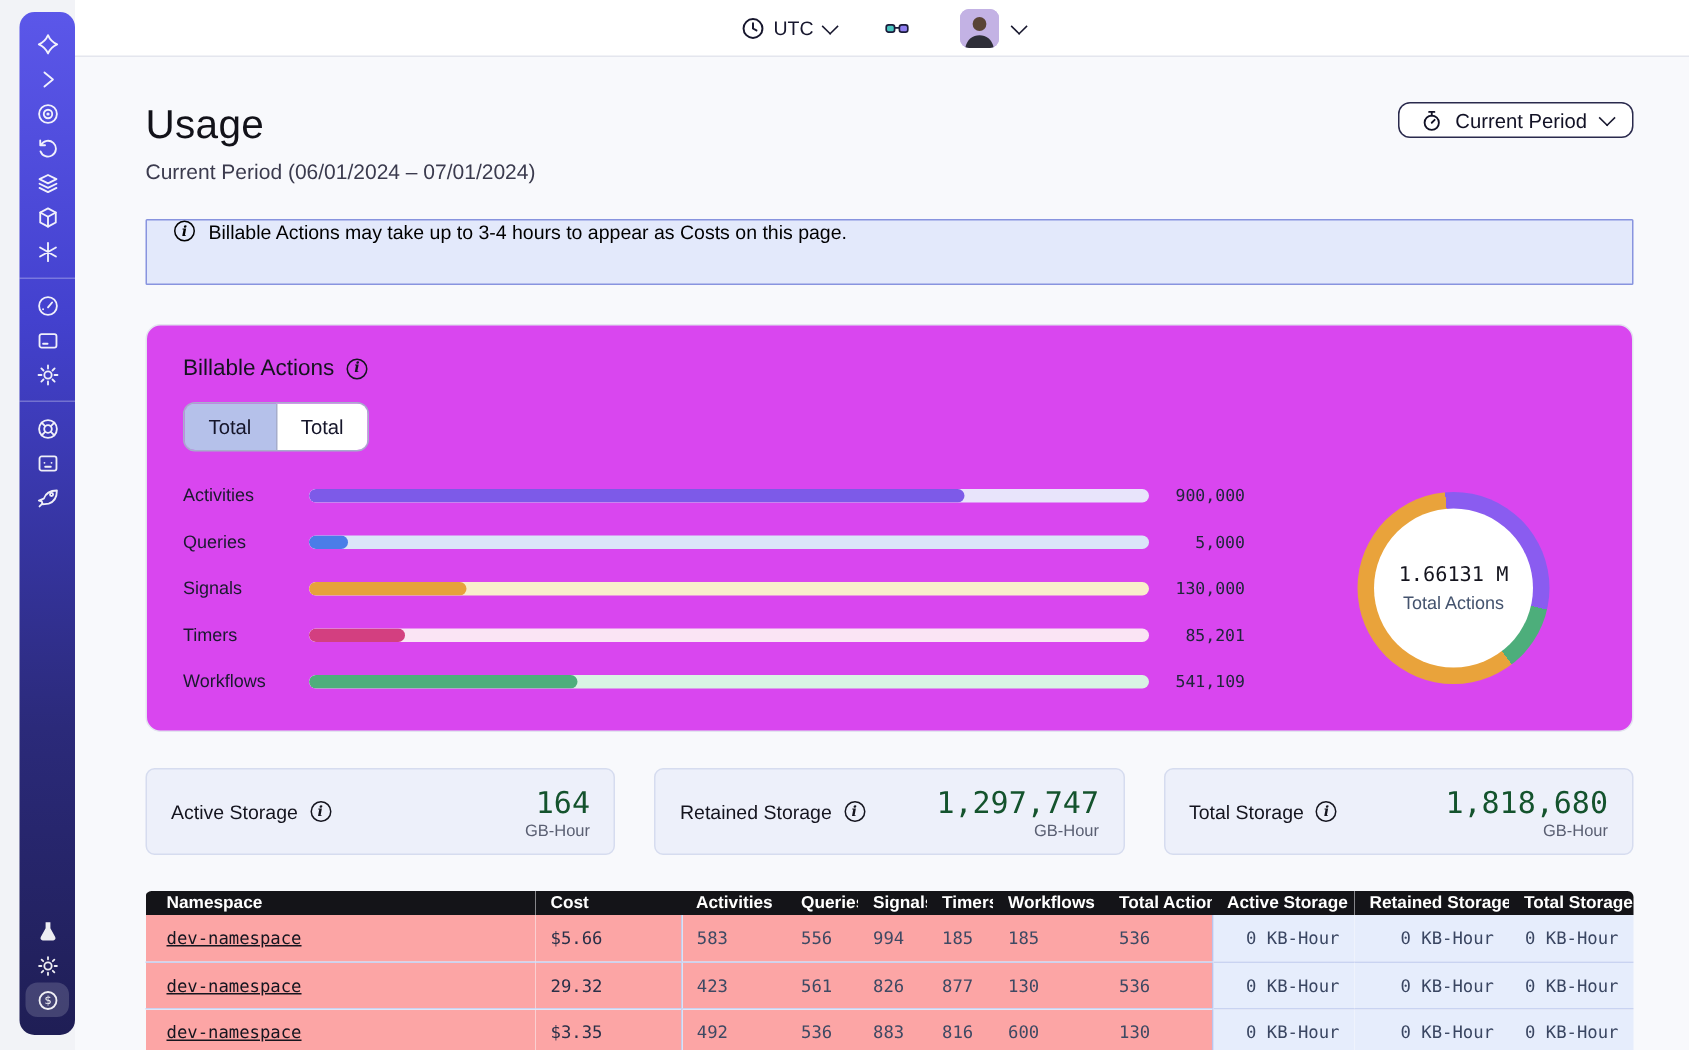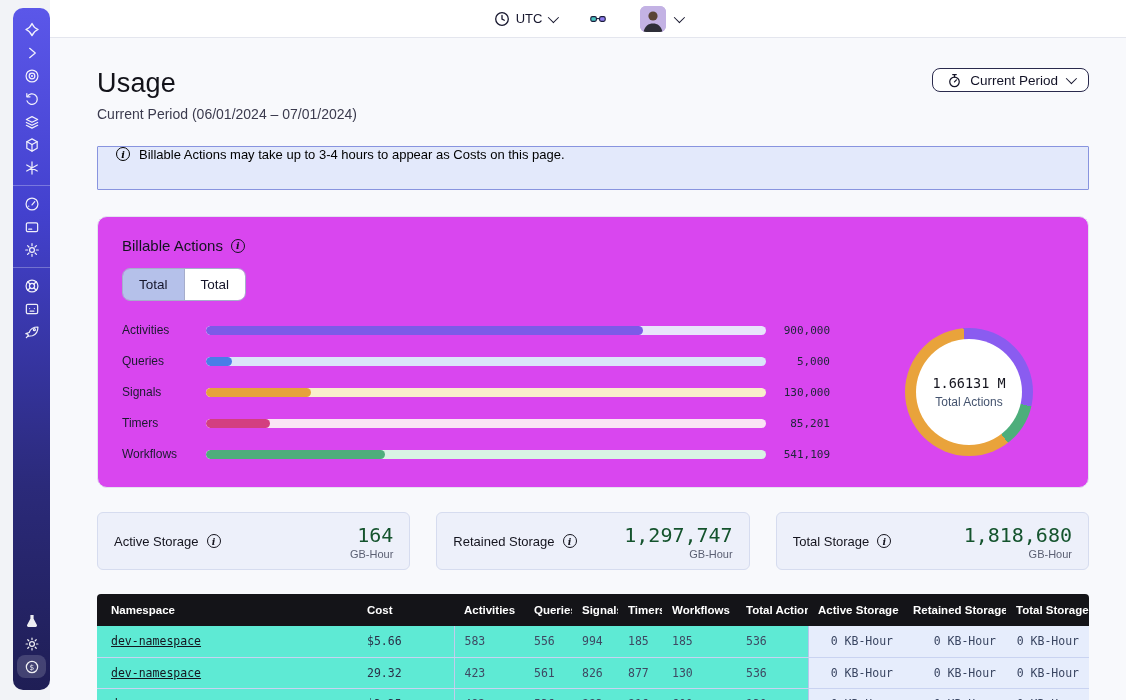--- a/index.html
+++ b/index.html
@@ -77,25 +77,25 @@
   .storage-card { height:58px; background:#EDF0FA; border:1px solid #D6DCEF; border-radius:6px;
     display:flex; align-items:center; justify-content:space-between; padding:0 16px; }
   .storage-label { display:flex; align-items:center; gap:8px; font-size:13px; color:#14141E; }
   .storage-val { text-align:right; }
   .storage-num { font-family:"DejaVu Sans Mono", monospace; font-size:20px; color:#14532d; }
   .storage-unit { font-size:11px; color:#5A5F72; margin-top:1px; }
 
   
   .table-wrap { margin-top:24px; }
   table { width:100%; border-collapse:collapse; table-layout:fixed; }
-  thead th { background:#141418; color:#fff; font-size:11.5px; font-weight:600; height:32px;
+  thead th { background:#141418; color:#fff; font-size:11.5px; font-weight:600; height:16px;
     padding:0 10px; white-space:nowrap; overflow:hidden; }
   thead th:first-child { border-radius:4px 0 0 0; }
   thead th:last-child { border-radius:0 4px 0 0; }
-  tbody td { background:#5eead4; height:31px; padding:0 10px;
+  tbody td { background:#fca5a5; height:31px; padding:0 10px;
     font-family:"DejaVu Sans Mono", monospace; font-size:11.5px; color:#3E4963;
     border-bottom:1px solid #C9D3F1; white-space:nowrap; overflow:hidden; }
   .th-ns, .td-ns { text-align:left; padding-left:14px; }
   .th-cost, .td-cost { text-align:left; }
   .td-cost { border-right:1px solid #C2CCEC; color:#2A3048; }
   .th-num { text-align:center; }
   .td-num { text-align:left; }
   .th-stor { text-align:right; }
   .td-stor { text-align:right; background:#E6EDFC; color:#3A4662; }
   .td-stor-first { border-left:1px solid #B9C4EE; }

